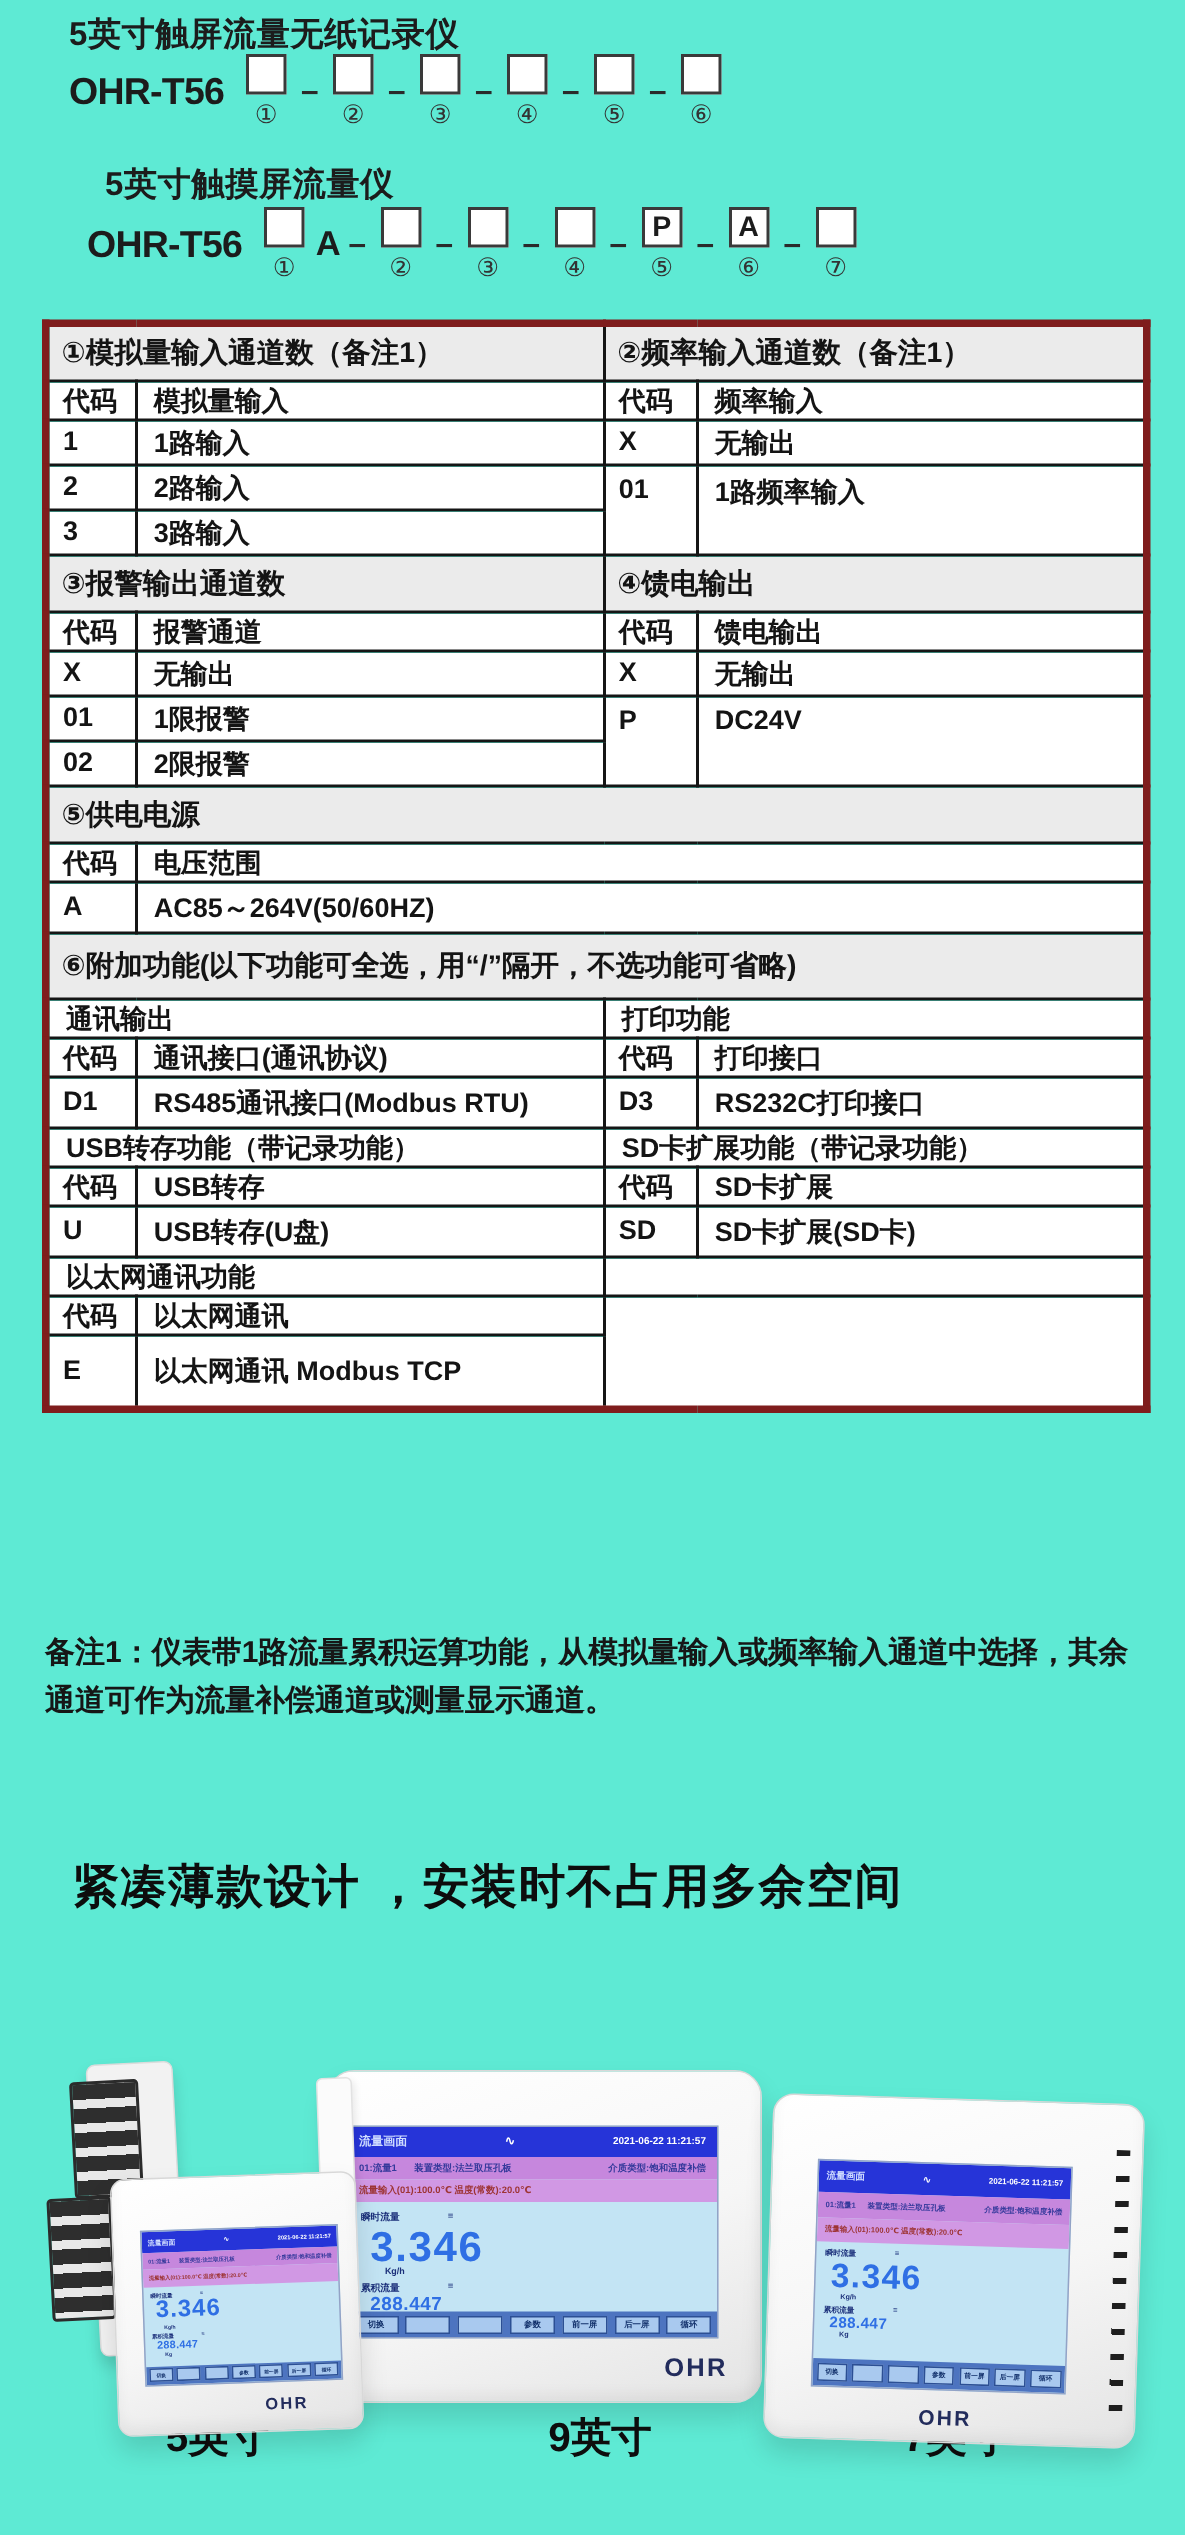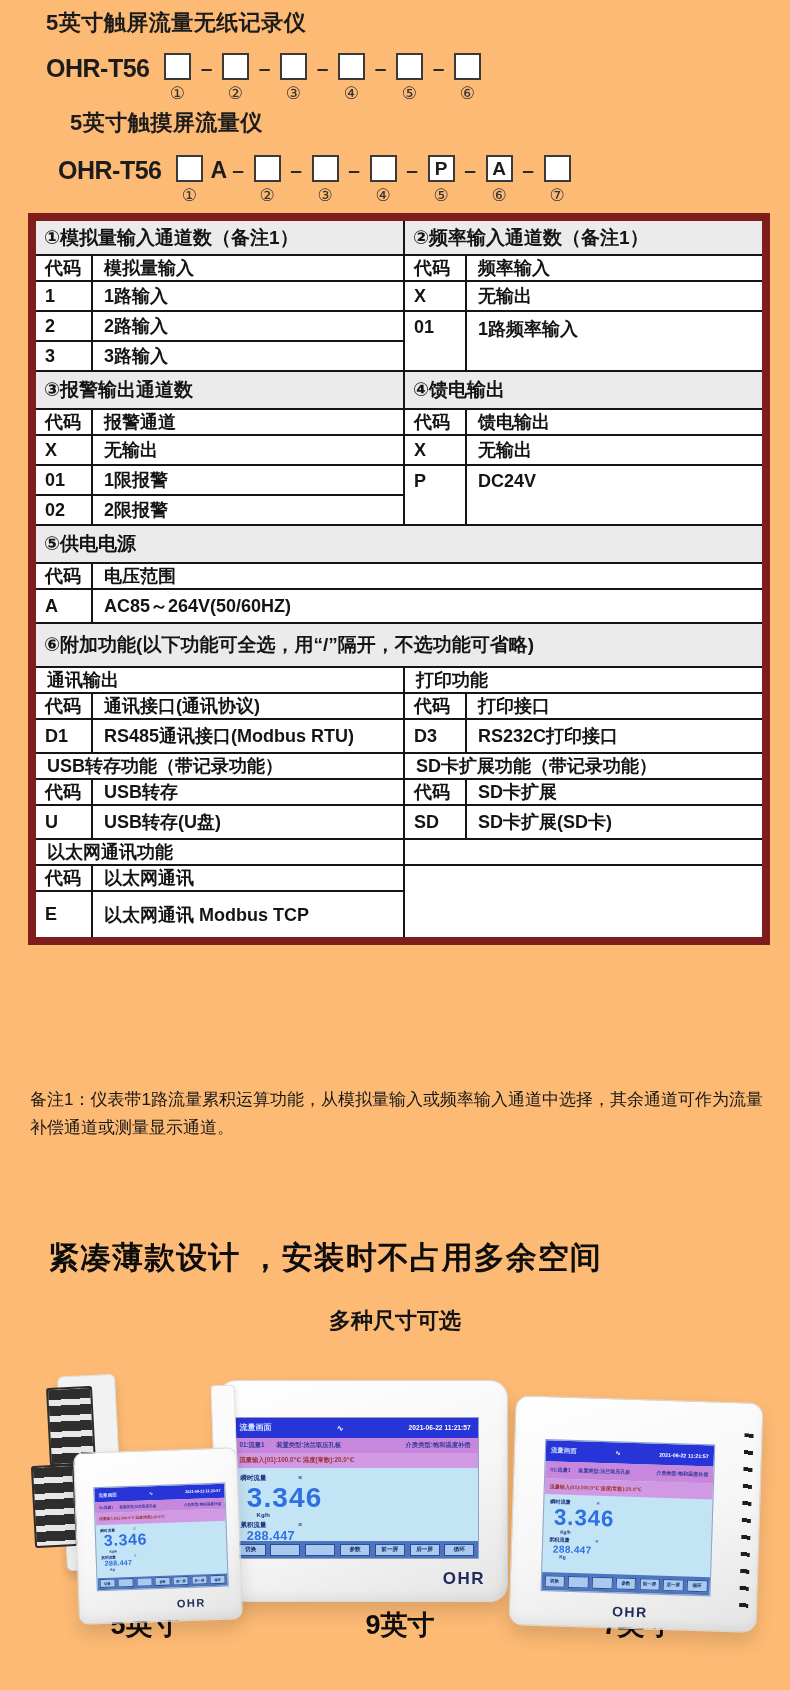--- a/index.html
+++ b/index.html
@@ -1,51 +1,51 @@
 <!DOCTYPE html>
 <html><head>
 <meta charset="utf-8">
 <style>
   * { margin:0; padding:0; box-sizing:border-box; }
   html,body { background:#ffffff; }
   body { font-family:"Liberation Sans","DejaVu Sans",sans-serif; color:#111; }
-  .page { position:relative; width:790px; height:1690px; background:#fdba74; overflow:hidden; }
+  .page { position:relative; width:790px; height:1690px; background:#5eead4; overflow:hidden; }
 
   
   .sect-title { position:absolute; font-size:22px; font-weight:600; color:#1c1c1c; letter-spacing:0.5px; }
-  .model { position:absolute; display:flex; align-items:flex-start;margin-top:17px; }
+  .model { position:absolute; display:flex; align-items:center; }
   .mprefix { font-size:25px; font-weight:700; letter-spacing:-0.5px; line-height:30px; margin-right:8px; color:#1c1c1c; }
   .munit { display:flex; flex-direction:column; align-items:center; width:40px; }
   .mbox { width:27px; height:27px; border:2.5px solid #3a3a3a; background:#fff;
           display:flex; align-items:center; justify-content:center;
           font-size:19px; font-weight:700; color:#1c1c1c; }
   .mnum { margin-top:5px; font-size:17px; line-height:1; color:#333; }
   .mdash { width:14px; height:30px; display:flex; align-items:center; justify-content:center;
            font-size:21px; font-weight:800; color:#2a2a2a; margin:0 2px; }
   .msuffix { height:30px; display:flex; align-items:center; font-size:23px; font-weight:700; margin:0 2px 0 1px; color:#1c1c1c; }
 
   
   .spec { position:absolute; left:28px; top:213px; width:734px; border-collapse:collapse;
-          border:8px solid #7f1d1d; table-layout:fixed; }
+          border:5px solid #7f1d1d; table-layout:fixed; }
   .spec td { border:2px solid #151515; vertical-align:middle; background:#fff;
              font-size:18px; font-weight:600; color:#141414; overflow:hidden; white-space:nowrap; }
   .spec tr.ghead td { height:38px; background:#ebebeb; font-size:19px; font-weight:700; padding-left:8px; }
   .spec tr.chead td { height:17px; font-weight:700; }
   .spec tr.drow td  { height:30px; }
   .spec tr.shead td { height:20px; font-weight:700; padding-left:11px; }
   .spec td.codecell { padding-left:9px; }
   .spec td.valcell  { padding-left:11px; }
   .spec td.vtop { vertical-align:top; padding-top:5px; }
   .spec tr.mrow td { height:34px; }
   .spec tr.xrow td { height:44px; padding-left:8px; background:#ebebeb; font-size:19px; font-weight:700; }
   .spec tr.tall td { height:50px; }
 
   
-  .notes { position:absolute; left:30px; top:1086px; width:734px; font-size:17px;
-           font-weight:400; line-height:1.62; color:#161616; }
+  .notes { position:absolute; left:30px; top:1086px; width:734px; font-size:20px;
+           font-weight:700; line-height:1.62; color:#161616; }
 
   
   .headline { position:absolute; left:0; top:1237px; width:650px; text-align:center;
               font-size:31px; font-weight:800; color:#0d0d0d; letter-spacing:1px; }
   .subheadline { position:absolute; left:0; top:1306px; width:790px; text-align:center;
                  font-size:22px; font-weight:600; color:#141414; }
 
   
   .scene { position:absolute; left:0; top:1335px; width:790px; height:340px; }
   .bezel { position:absolute; background:linear-gradient(160deg,#ffffff 0%,#f6f6f6 55%,#e4e4e4 100%);
@@ -314,21 +314,20 @@
       <td class="valcell">以太网通讯 Modbus TCP</td>
     </tr>
   </tbody>
     </table>
 
   <div class="notes">
     <div>备注1：仪表带1路流量累积运算功能，从模拟量输入或频率输入通道中选择，其余通道可作为流量补偿通道或测量显示通道。</div>
   </div>
 
   <div class="headline">紧凑薄款设计 ，安装时不占用多余空间</div>
-  <div class="subheadline">多种尺寸可选</div>
 
   <div class="scene">
 
     <div class="backpanel"></div>
     <div class="clamp clamp-top"></div>
     <div class="clamp clamp-bottom"></div>
     <div class="rearfin"></div>
     <div class="bezel bezel5">
       <div class="scrslot s5">
   <div class="scr">

